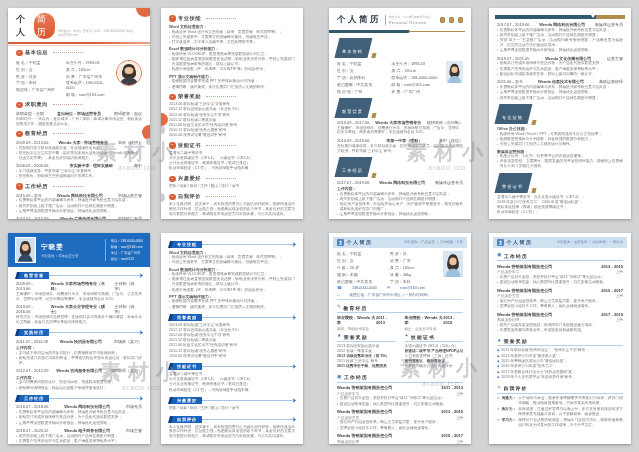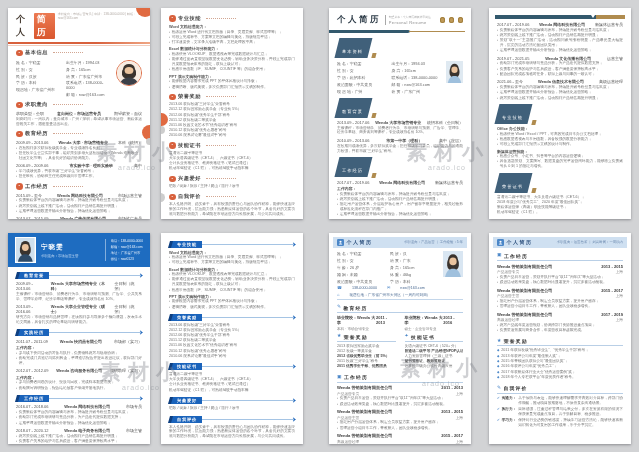--- a/index.html
+++ b/index.html
@@ -7,23 +7,23 @@
   body{font-family:"Liberation Sans","DejaVu Sans",sans-serif;}
   .canvas{position:relative;width:639px;height:452px;background:#d2d3d5;overflow:hidden;}
   .page{position:absolute;width:142px;height:211px;background:#fff;box-shadow:0 1px 2.5px rgba(55,55,65,.45);overflow:hidden;}
   .dec{position:absolute;border-radius:50%;}
   
   .wm{position:absolute;z-index:5;pointer-events:none;}
   .wmt{font-size:21px;font-weight:bold;letter-spacing:7px;color:rgba(128,132,140,.38);}
   .wms{font-size:7px;letter-spacing:1px;color:rgba(140,145,152,.5);margin:-2px 0 0 22px;}
   
   .oh{padding-top:5px;}
-  .oh-row{display:flex;align-items:flex-start;gap:3px;margin:0 8px;}
+  .oh-row{display:flex;align-items:flex-end;gap:3px;margin:0 8px;}
   .oh-a{font-size:9px;font-weight:bold;color:#44392f;}
-  .oh-b{font-size:9px;font-weight:bold;color:#fff;background:linear-gradient(180deg,#ec7a52,#d9572f);padding:0 2.5px;border-radius:1px;}
+  .oh-b{font-size:9px;font-weight:normal;color:#fff;background:linear-gradient(180deg,#ec7a52,#d9572f);padding:0 2.5px;border-radius:10px;}
   .oh-s{font-size:3.1px;color:#b2aaa4;margin-bottom:1.5px;line-height:3.8px;}
   .orule{height:2.2px;background:linear-gradient(90deg,#d8603c 62%,#efa684);margin-top:2.5px;}
   .orule2{height:.6px;background:#f2cdbd;margin-top:1px;}
   .ob{display:flex;align-items:center;gap:2.5px;margin:4px 8px 2px;}
   .ob-dot{width:6.5px;height:6.5px;border-radius:50%;background:#d8603c;color:#fff;font-size:4px;line-height:6.5px;text-align:center;flex:none;}
   .ob-t{font-size:5.2px;font-weight:bold;color:#474747;letter-spacing:.6px;}
   .ob-line{width:30px;border-top:.6px dotted #d2a692;margin-left:2px;}
   
   .gh{display:flex;align-items:center;padding:6px 8px 0;}
   .gh-t{font-size:8.5px;font-weight:bold;color:#2d3b47;letter-spacing:2.5px;}

